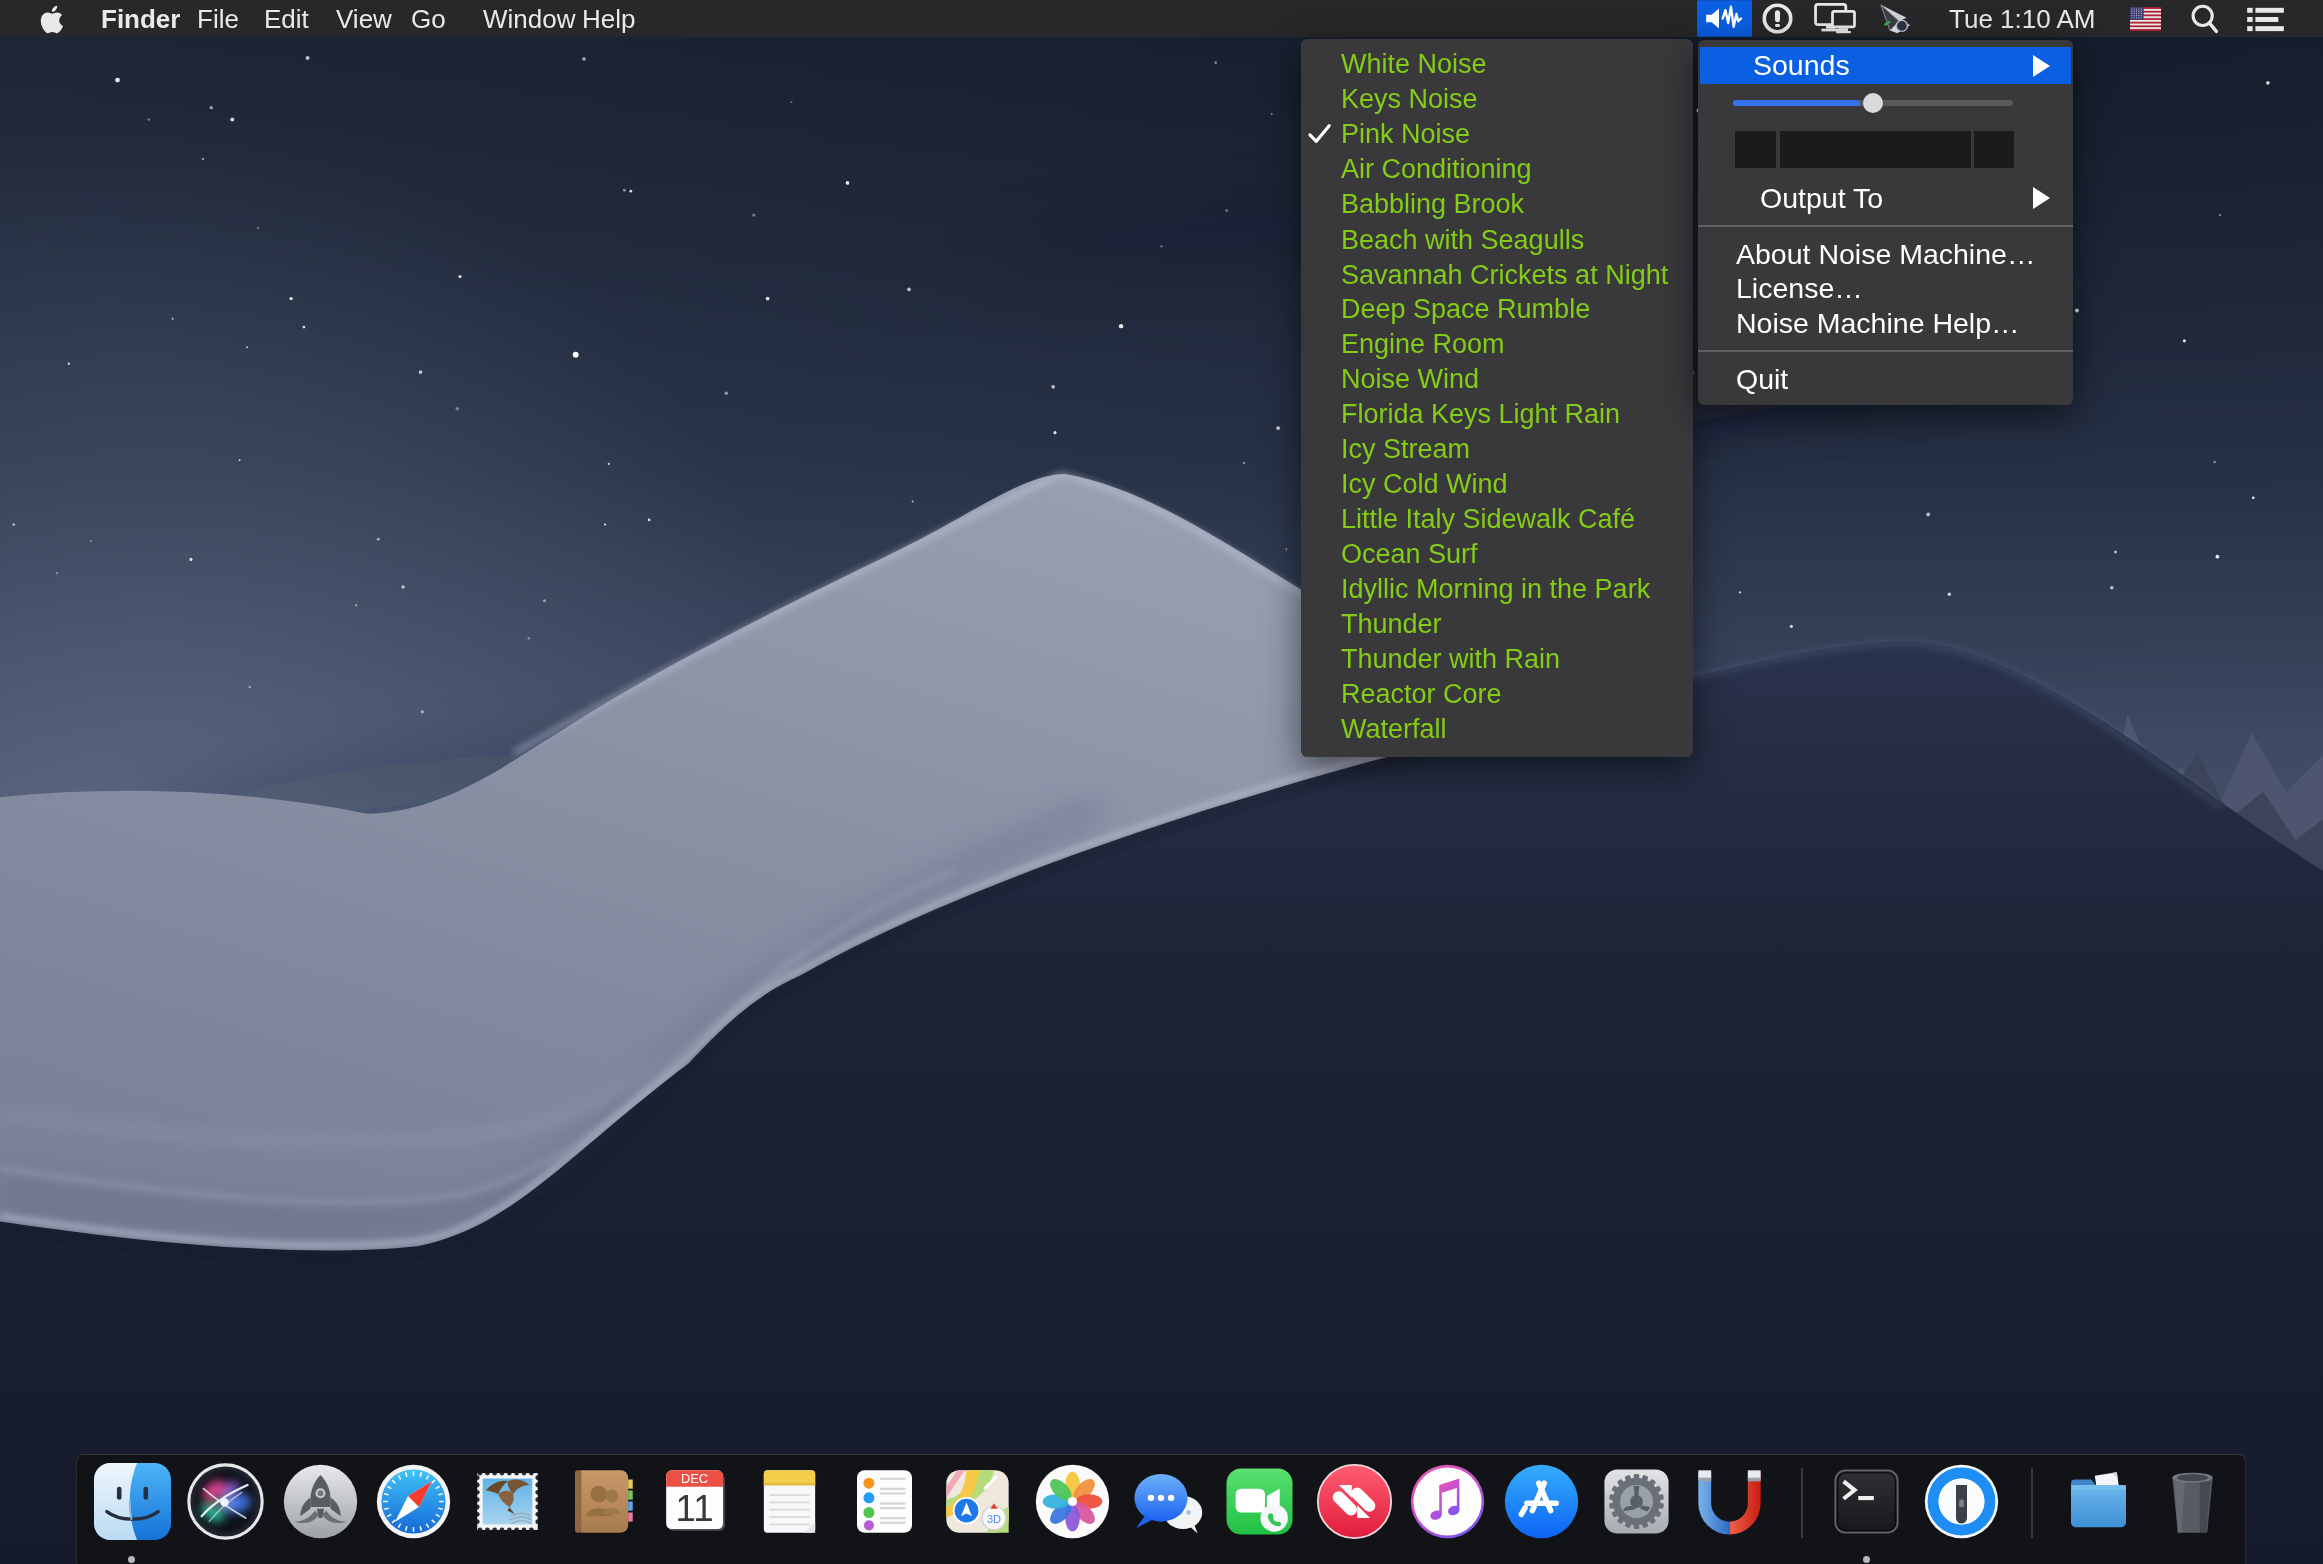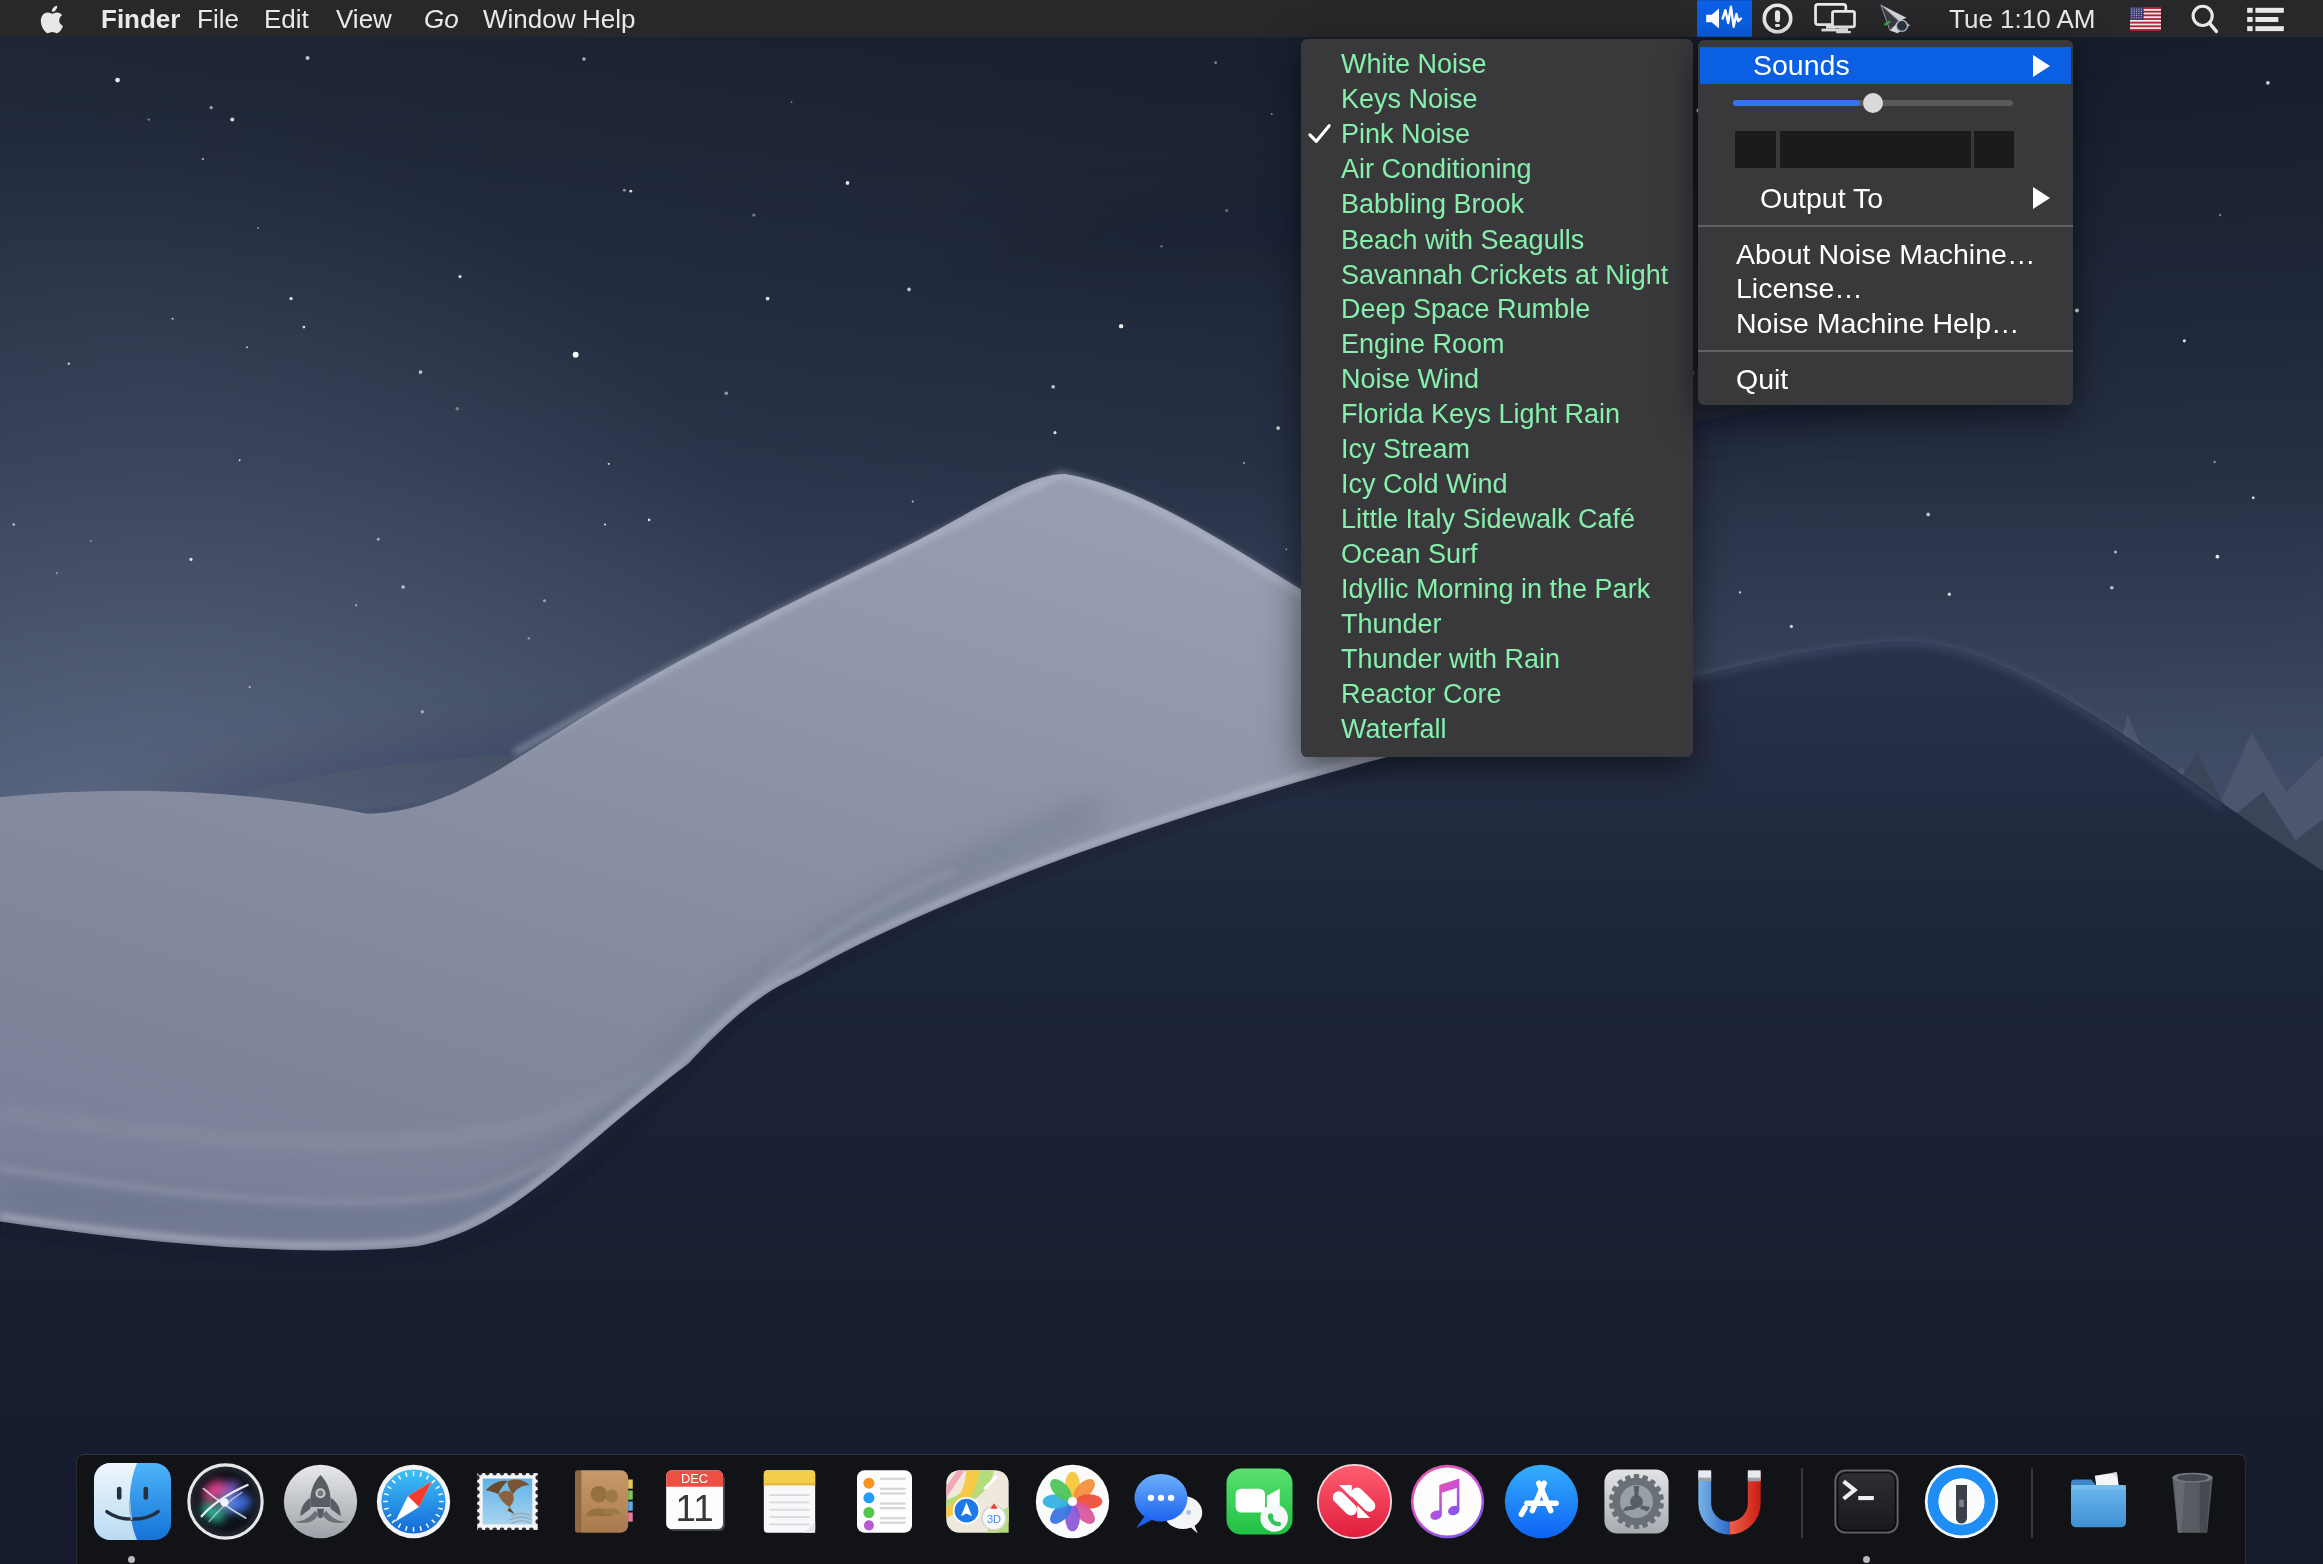--- a/index.html
+++ b/index.html
@@ -162,21 +162,21 @@
 <path d="M 0,1336 C 160,1360 330,1376 455,1363 C 575,1350 640,1276 750,1164 C 800,1110 832,1086 872,1068 C 1030,978 1320,872 1680,788" stroke="#121726" stroke-width="5" opacity="0.5" fill="none" filter="url(#b4)"></path>
 </svg>
 <div style="position:absolute;left:0;top:0;width:2323px;height:37px;background:#28282b;color:#e9e9e9;font-size:26px;padding-left:37px;">
 <svg width="26" height="31" viewBox="0 0 26 32" style="position:absolute;left:38px;top:3.7px">
         <path fill="#e8e8e8" d="M21.5 16.9c0-3.6 2.9-5.3 3-5.4-1.6-2.4-4.2-2.7-5.1-2.8-2.2-.2-4.2 1.3-5.3 1.3-1.1 0-2.8-1.3-4.6-1.2-2.4 0-4.6 1.4-5.8 3.5-2.5 4.3-.7 10.7 1.8 14.2 1.2 1.7 2.6 3.6 4.4 3.6 1.8-.1 2.5-1.1 4.6-1.1 2.1 0 2.8 1.1 4.6 1.1 1.9 0 3.1-1.7 4.3-3.4 1.4-2 1.9-3.9 2-4-.1 0-3.9-1.5-3.9-5.8zM17.9 6.1c1-1.2 1.6-2.8 1.5-4.4-1.4.1-3 .9-4 2.1-.9 1-1.7 2.7-1.5 4.3 1.5.1 3.1-.8 4-2z"></path>
       </svg>
       <div style="position:absolute;left:101px;top:0;height:37px;line-height:38px;font-weight:700;">Finder</div>
       <div style="position:absolute;left:197px;top:0;height:37px;line-height:38px;font-weight:400;">File</div>
       <div style="position:absolute;left:264px;top:0;height:37px;line-height:38px;font-weight:400;">Edit</div>
       <div style="position:absolute;left:336px;top:0;height:37px;line-height:38px;font-weight:400;">View</div>
-      <div style="position:absolute;left:424px;top:0;height:37px;line-height:38px;font-weight:400;font-style:italic;">Go</div>
+      <div style="position:absolute;left:411px;top:0;height:37px;line-height:38px;font-weight:400;">Go</div>
       <div style="position:absolute;left:483px;top:0;height:37px;line-height:38px;font-weight:400;">Window</div>
       <div style="position:absolute;left:582px;top:0;height:37px;line-height:38px;font-weight:400;">Help</div>
       <svg width="55" height="37" viewBox="0 0 60 40" style="position:absolute;left:1697px;top:0">
         <rect width="60" height="40" fill="#0a5fe2"></rect>
         <path fill="#fff" d="M10 16 h6 l8-7 v22 l-8-7 h-6 z"></path>
         <path d="M28 20 l3-9 3 14 3-18 3 22 3-14 2 8 3-3" stroke="#fff" stroke-width="2.6" fill="none" stroke-linejoin="round" stroke-linecap="round"></path>
       </svg>
       <svg width="31" height="31" viewBox="0 0 34 34" style="position:absolute;left:1762px;top:2.8px">
         <circle cx="17" cy="17" r="14.5" fill="none" stroke="#e8e8e8" stroke-width="4"></circle>
         <rect x="14.2" y="8" width="5.6" height="13" rx="2.6" fill="#e8e8e8"></rect>
@@ -239,21 +239,21 @@
       </svg>
       <svg width="37" height="27.5" viewBox="0 0 40 30" style="position:absolute;left:2247px;top:5.5px">
         <rect x="0" y="2" width="6" height="5.4" fill="#e8e8e8"></rect>
         <rect x="9" y="2" width="31" height="5.4" fill="#e8e8e8"></rect>
         <rect x="0" y="12" width="6" height="5.4" fill="#e8e8e8"></rect>
         <rect x="9" y="12" width="25" height="5.4" fill="#e8e8e8"></rect>
         <rect x="0" y="22" width="6" height="5.4" fill="#e8e8e8"></rect>
         <rect x="9" y="22" width="31" height="5.4" fill="#e8e8e8"></rect>
       </svg>
     </div>
-<div style="position:absolute;left:1301px;top:39px;width:392px;height:718px;background:#39393b;border-radius:6.4px;box-shadow:0 11px 37px rgba(0,0,0,0.55);color:#86efac;font-size:27px;padding-left:12px;">
+<div style="position:absolute;left:1301px;top:39px;width:392px;height:718px;background:#39393b;border-radius:6.4px;box-shadow:0 11px 37px rgba(0,0,0,0.55);color:#84cc16;font-size:27px;padding-left:12px;">
 <div style="position:absolute;left:40px;top:8.3px;height:35px;line-height:35px;">White Noise</div>
       <div style="position:absolute;left:40px;top:43px;height:35px;line-height:35px;">Keys Noise</div>
       <div style="position:absolute;left:40px;top:78px;height:35px;line-height:35px;">Pink Noise</div>
       <div style="position:absolute;left:40px;top:113px;height:35px;line-height:35px;">Air Conditioning</div>
       <div style="position:absolute;left:40px;top:148px;height:35px;line-height:35px;">Babbling Brook</div>
       <div style="position:absolute;left:40px;top:184px;height:35px;line-height:35px;">Beach with Seagulls</div>
       <div style="position:absolute;left:40px;top:219px;height:35px;line-height:35px;">Savannah Crickets at Night</div>
       <div style="position:absolute;left:40px;top:253px;height:35px;line-height:35px;">Deep Space Rumble</div>
       <div style="position:absolute;left:40px;top:288px;height:35px;line-height:35px;">Engine Room</div>
       <div style="position:absolute;left:40px;top:323px;height:35px;line-height:35px;">Noise Wind</div>

